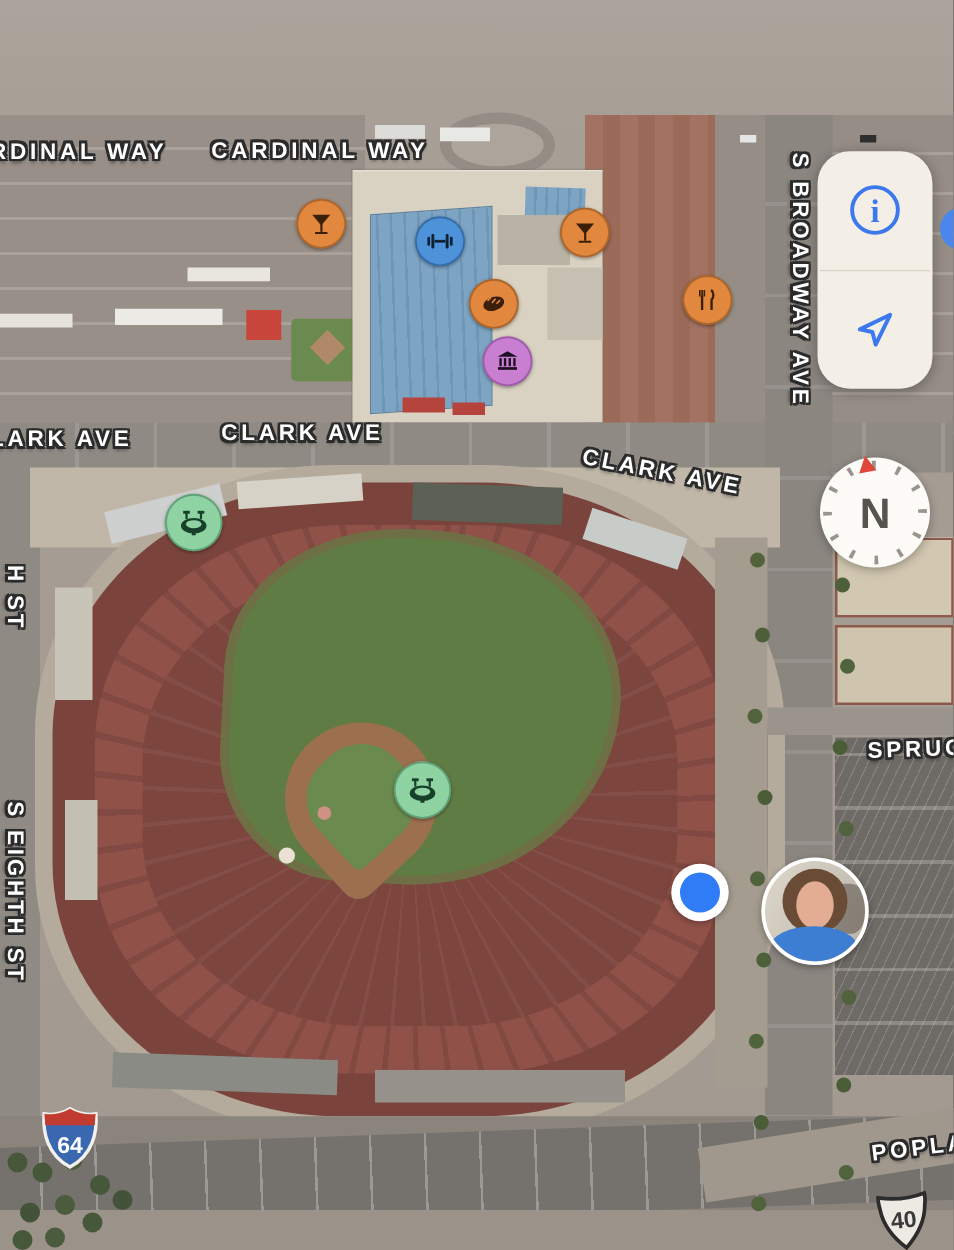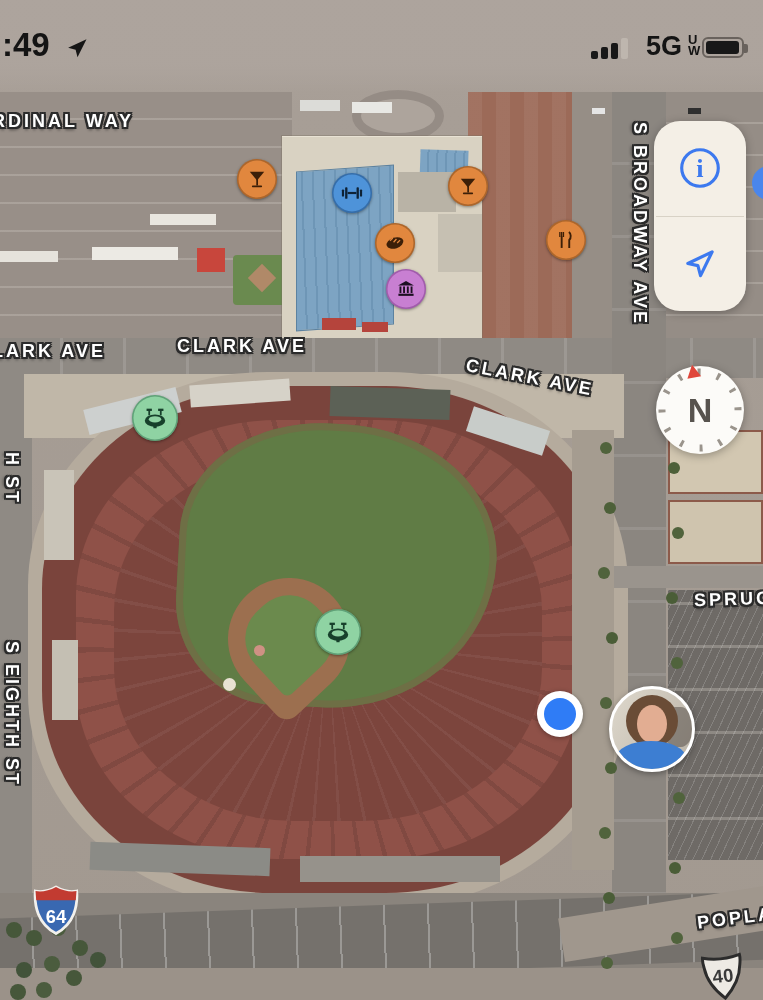--- a/index.html
+++ b/index.html
@@ -207,20 +207,21 @@
     <div class="abs lot-br"></div>
     <div class="abs highway-zone"></div>
     <div class="abs highway"></div>
     <div class="abs frontage"></div>
     <div class="abs poplar-road"></div>
     <div class="abs trees-right"></div>
     <div class="abs trees-bl"></div>
   </div>
 
   <div class="street-label" style="left:-8px;top:111px;">RDINAL WAY</div>
+  <div class="street-label" style="left:169px;top:110px;">CARDINAL WAY</div>
   <div class="street-label" style="left:-8px;top:341px;">LARK AVE</div>
   <div class="street-label" style="left:177px;top:336px;">CLARK AVE</div>
   <div class="street-label" style="left:468px;top:355px;transform:rotate(11deg);transform-origin:0 0;">CLARK AVE</div>
   <div class="street-label vlabel" style="left:650px;top:122px;">S BROADWAY AVE</div>
   <div class="street-label vlabel" style="left:22px;top:452px;">H ST</div>
   <div class="street-label vlabel" style="left:22px;top:641px;">S EIGHTH ST</div>
   <div class="street-label" style="left:694px;top:589px;transform:rotate(-2deg);">SPRUC</div>
   <div class="street-label" style="left:697px;top:908px;transform:rotate(-7deg);">POPLA</div>
 
   <svg class="shield" style="left:33px;top:884px;" width="46" height="52" viewBox="0 0 40 44">
@@ -328,35 +329,14 @@
   </div>
   <div class="abs side-blue"></div>
 
   <svg class="abs compass" viewBox="0 0 94 94">
     <circle cx="47" cy="47" r="44" fill="#fcfbf8"></circle>
     <circle cx="47" cy="47" r="38" fill="none" stroke="#9a948c" stroke-width="7" stroke-dasharray="3 16.9" transform="rotate(-4 47 47)"></circle>
     <polygon points="47,1 40,14 54,14" fill="#E0473B" transform="rotate(-10 47 47)"></polygon>
     <text x="47" y="59" text-anchor="middle" font-family="Liberation Sans, sans-serif" font-size="34" font-weight="bold" fill="#57534e">N</text>
   </svg>
 
-  <div class="statusbar">
-    <div class="sb-time">:49</div>
-    <svg class="sb-arrow" width="27" height="27" viewBox="0 0 36 36">
-      <path d="M30 5.5 L5.5 17 L15.5 19.5 L18 29.5 Z" fill="#161616"></path>
-    </svg>
-    <div class="sb-signal">
-      <i class="b1"></i>
-        <i class="b2"></i>
-        <i class="b3"></i>
-        <i class="b4"></i>
-    </div>
-    <div class="sb-5g">5G</div>
-    <div class="sb-uw">
-      <span>U</span>
-      <span>W</span>
-    </div>
-    <div class="sb-batt">
-      <div class="sb-batt-fill"></div>
-      <div class="sb-batt-tip"></div>
-    </div>
-  </div>
 
 </div>
 
 </body></html>

